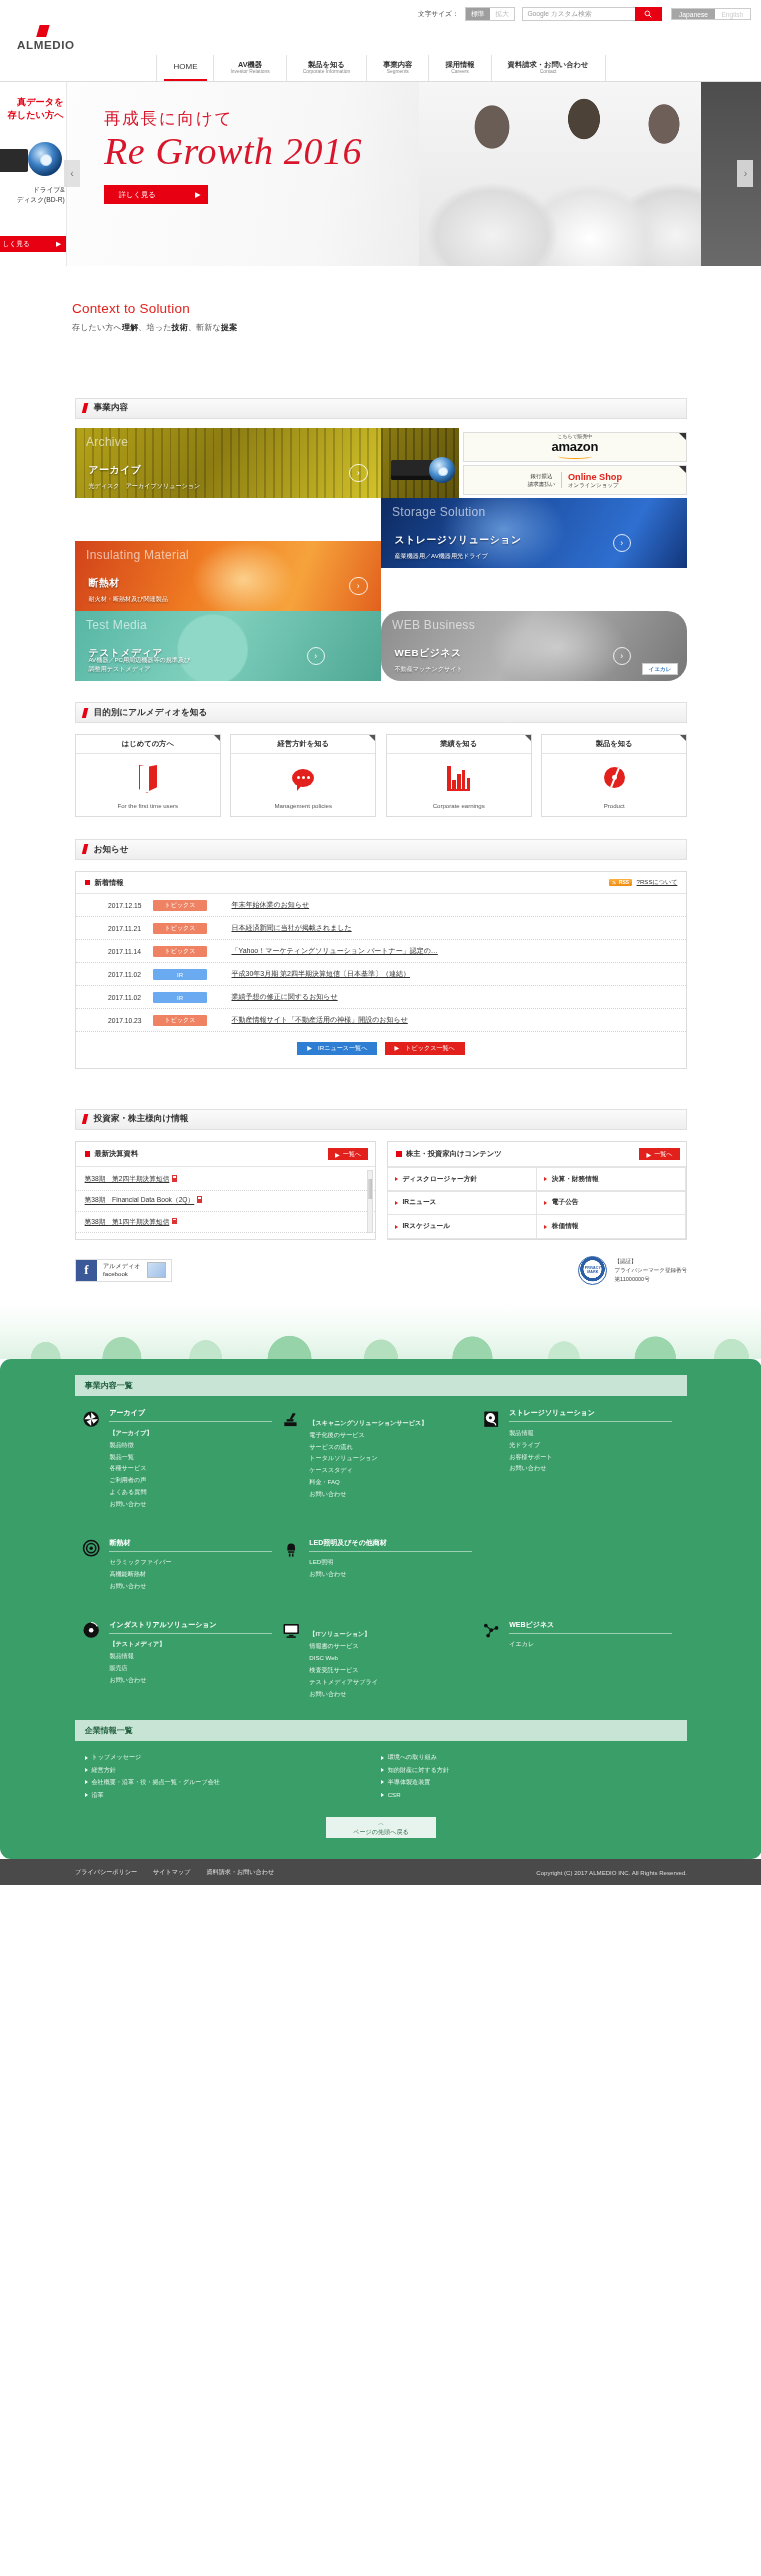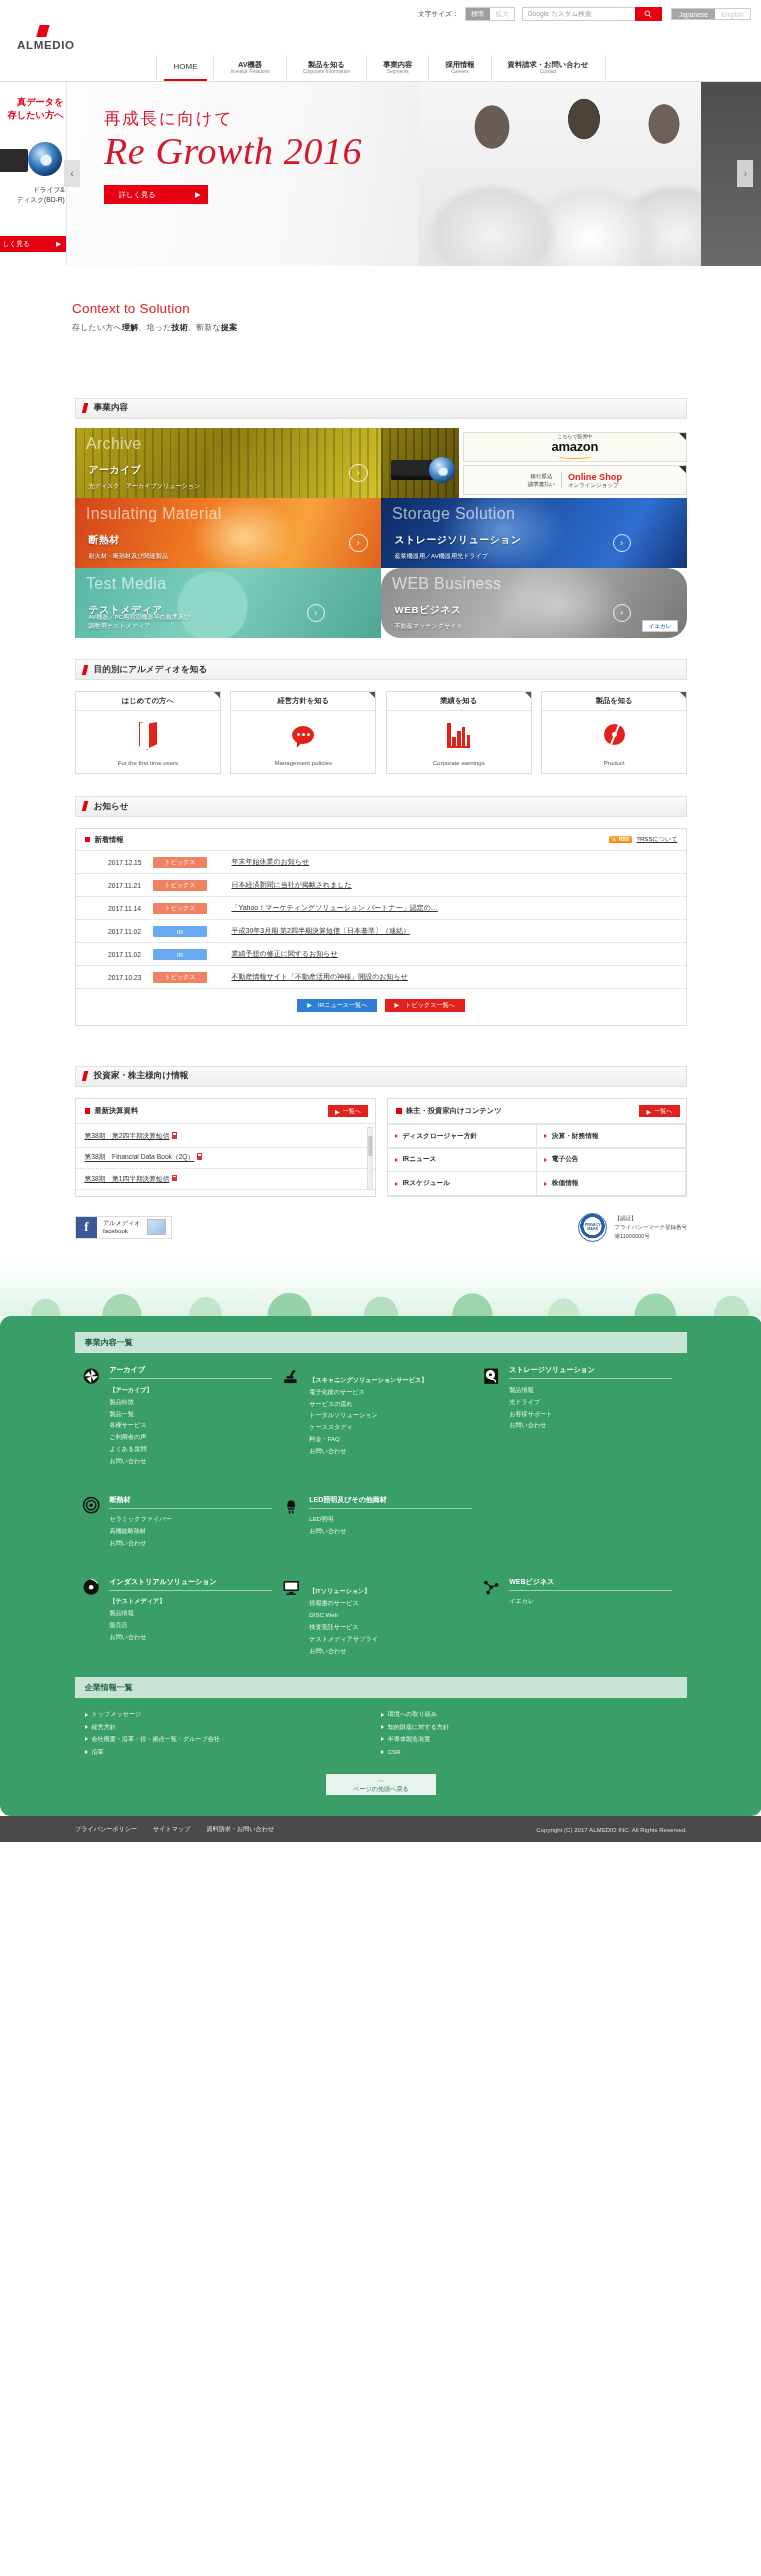--- a/index.html
+++ b/index.html
@@ -123,35 +123,35 @@
   
   .wrap { width:612px; margin:0 auto; }
   .sec-head { background:linear-gradient(180deg,#fbfbfb,#eeeeee); border:0.6px solid #e0e0e0;
               height:21px; display:flex; align-items:center; padding-left:7.3px; }
   .sec-bar { width:4.3px; height:10.4px; background:#e60012; transform:skewX(-14deg); margin-right:6.1px; }
   .sec-title { font-size:8.6px; font-weight:bold; color:#333; }
 
   
   .tiles { display:grid; grid-template-columns:1fr 1fr; margin-top:9.8px; }
   .tile { position:relative; height:70px; overflow:hidden; cursor:pointer; }
-  .tile-en { position:absolute; left:11px; top:6.1px; font-size:16px; color:rgba(255,255,255,.62);
+  .tile-en { position:absolute; left:11px; top:6.1px; font-size:12px; color:rgba(255,255,255,.62);
              font-weight:normal; letter-spacing:0.3px; }
   .tile-ja { position:absolute; left:13.5px; bottom:21px; font-size:9.8px; font-weight:bold; color:#fff;
              letter-spacing:0.6px; text-shadow:0 0.6px 1.8px rgba(0,0,0,.45); }
   .tile-desc { position:absolute; left:13.5px; bottom:8.6px; font-size:6.1px; color:#fff;
                line-height:1.5; text-shadow:0 0.6px 1.8px rgba(0,0,0,.5); }
   .tile-arrow { position:absolute; right:56px; bottom:16px; width:18.4px; height:18.4px;
                 border:0.6px solid rgba(255,255,255,.85); border-radius:50%; color:#fff;
                 display:flex; align-items:center; justify-content:center; font-size:8.6px; }
   .tile.archive { background:
       repeating-linear-gradient(90deg, rgba(0,0,0,.18) 0 1.8px, rgba(0,0,0,0) 1.8px 8.6px),
       linear-gradient(120deg,#b5a318 0%,#8c7c12 45%,#d3c32a 100%); grid-column:1/2; }
   .tile.insul { background:
       radial-gradient(ellipse 73px 55px at 55% 55%, rgba(255,230,170,.75), rgba(0,0,0,0) 70%),
-      linear-gradient(110deg,#d2431a 0%,#ef7a22 40%,#f6a33c 72%,#e2601d 100%); }
+      linear-gradient(110deg,#d2431a 0%,#ef7a22 40%,#f6a33c 72%,#e2601d 100%); margin-top: 43px; }
   .tile.storage { background:
       radial-gradient(ellipse 86px 61px at 40% 45%, rgba(150,200,255,.55), rgba(0,0,0,0) 72%),
       linear-gradient(120deg,#0e2b63 0%,#1f53a8 45%,#2f6fd0 78%,#12357a 100%); }
   .tile.test { background:
       radial-gradient(circle at 45% 55%, #8fd8c8 0 34px, rgba(0,0,0,0) 36px),
       linear-gradient(120deg,#57b6a4 0%,#7fd0bd 45%,#4ea794 100%); }
   .tile.web { background:
       radial-gradient(ellipse 92px 55px at 58% 52%, rgba(255,255,255,.42), rgba(0,0,0,0) 75%),
       linear-gradient(120deg,#8d8d8d 0%,#b4b4b4 45%,#767676 100%); border-radius: 20px; }
   .tile.archive .tile-arrow, .tile.insul .tile-arrow { right:13.5px; }

